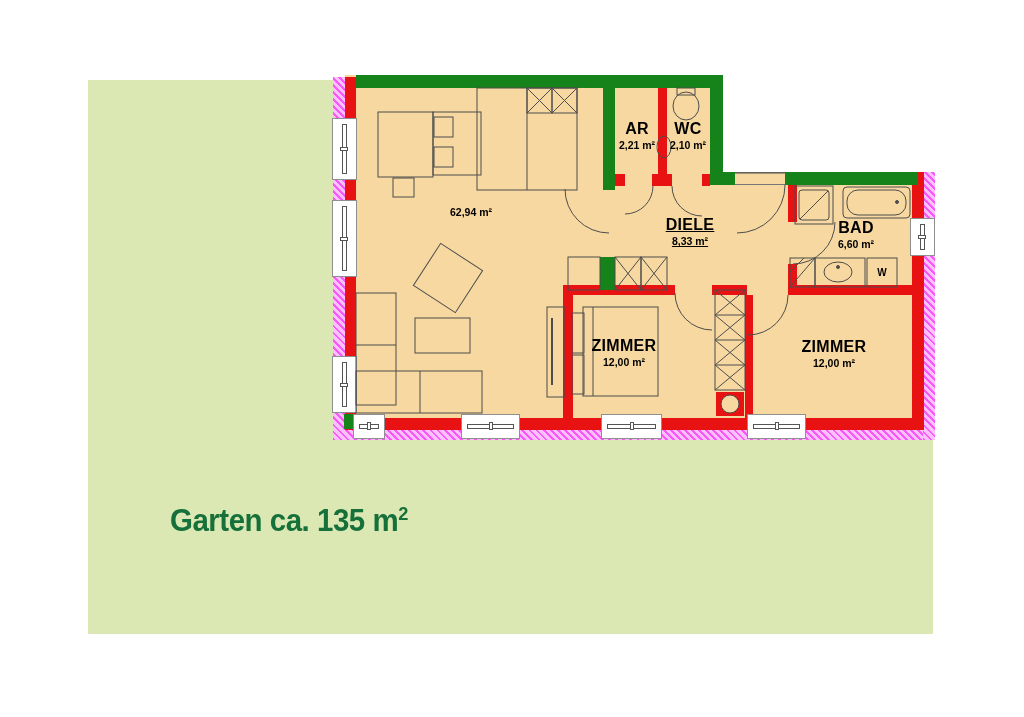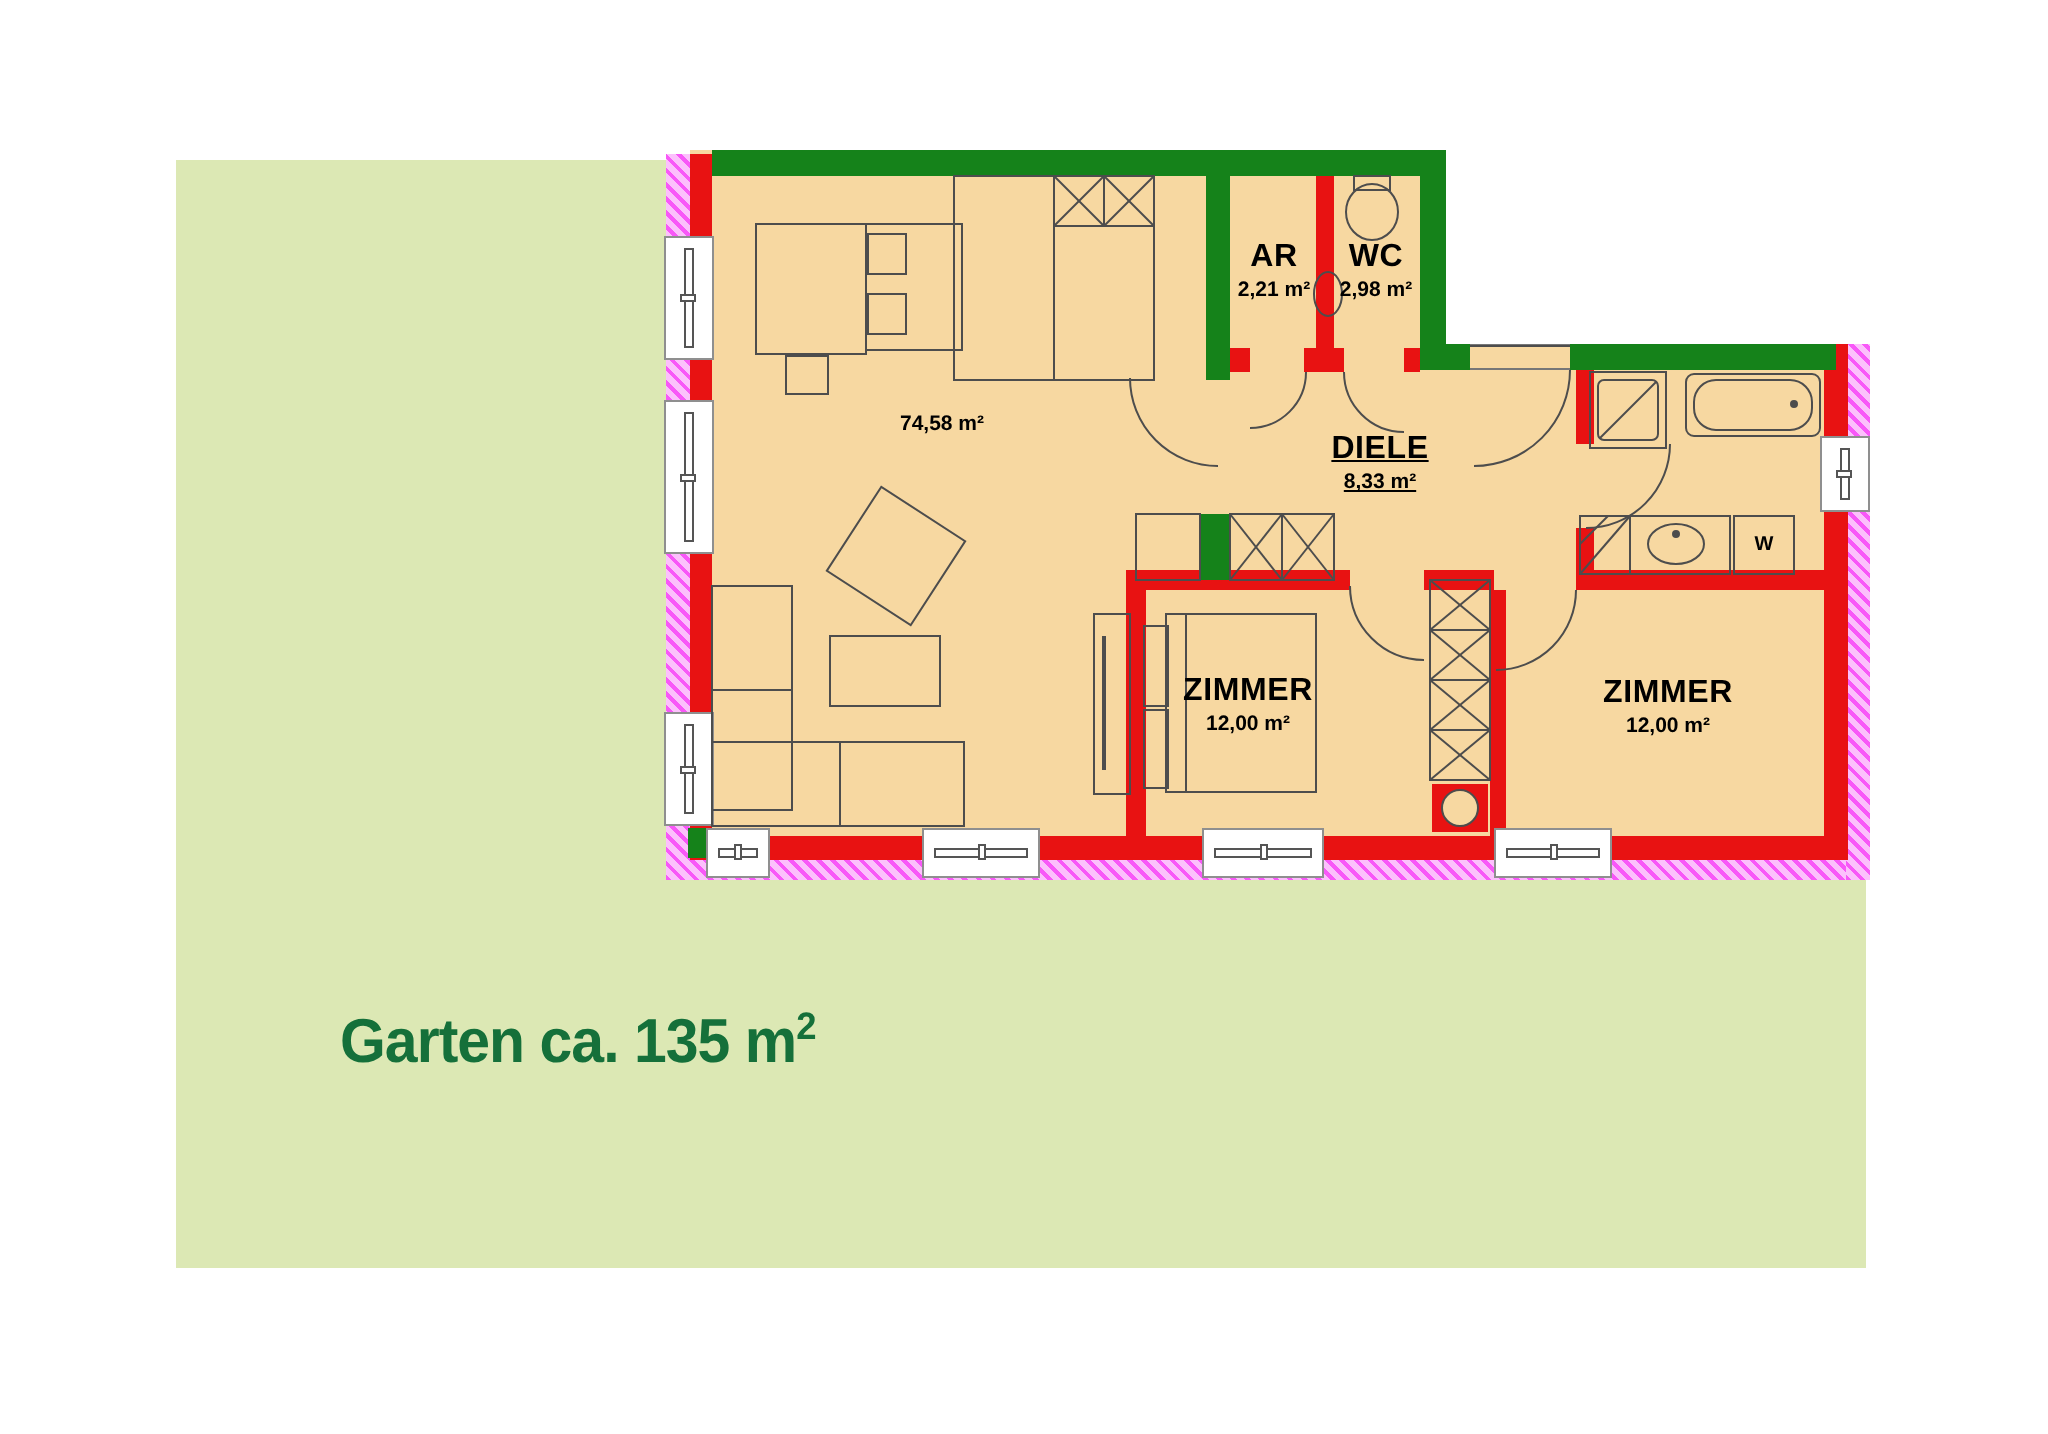--- a/index.html
+++ b/index.html
@@ -187,34 +187,38 @@
       <path d="M 625 214 A 28 28 0 0 0 653 186"></path>
       <path d="M 672 186 A 30 30 0 0 0 702 216"></path>
       <path d="M 737 233 A 48 48 0 0 0 785 185"></path>
       <path d="M 835 222 A 42 42 0 0 1 793 264"></path>
       <path d="M 675 293 A 37 37 0 0 0 712 330"></path>
       <path d="M 788 295 A 40 40 0 0 1 748 335"></path>
     </g>
   </svg>
 
   <div class="room-label" style="left:381px;top:205px;width:180px;">
-    <div class="rarea">74,58 m²</div>
+    <div class="rarea">62,94 m²</div>
   </div>
   <div class="room-label" style="left:597px;top:120px;width:80px;">
     <div class="rname">AR</div>
     <div class="rarea">2,21 m²</div>
   </div>
   <div class="room-label" style="left:648px;top:120px;width:80px;">
     <div class="rname">WC</div>
-    <div class="rarea">2,98 m²</div>
+    <div class="rarea">2,10 m²</div>
   </div>
   <div class="room-label" style="left:630px;top:216px;width:120px;text-decoration:underline;">
     <div class="rname">DIELE</div>
     <div class="rarea">8,33 m²</div>
   </div>
+  <div class="room-label" style="left:806px;top:219px;width:100px;">
+    <div class="rname">BAD</div>
+    <div class="rarea">6,60 m²</div>
+  </div>
   <div class="room-label" style="left:564px;top:337px;width:120px;">
     <div class="rname">ZIMMER</div>
     <div class="rarea">12,00 m²</div>
   </div>
   <div class="room-label" style="left:774px;top:338px;width:120px;">
     <div class="rname">ZIMMER</div>
     <div class="rarea">12,00 m²</div>
   </div>
 
   <div class="wlabel" style="left:867px;top:259px;width:30px;height:28px;line-height:28px;"><span>W</span></div>

